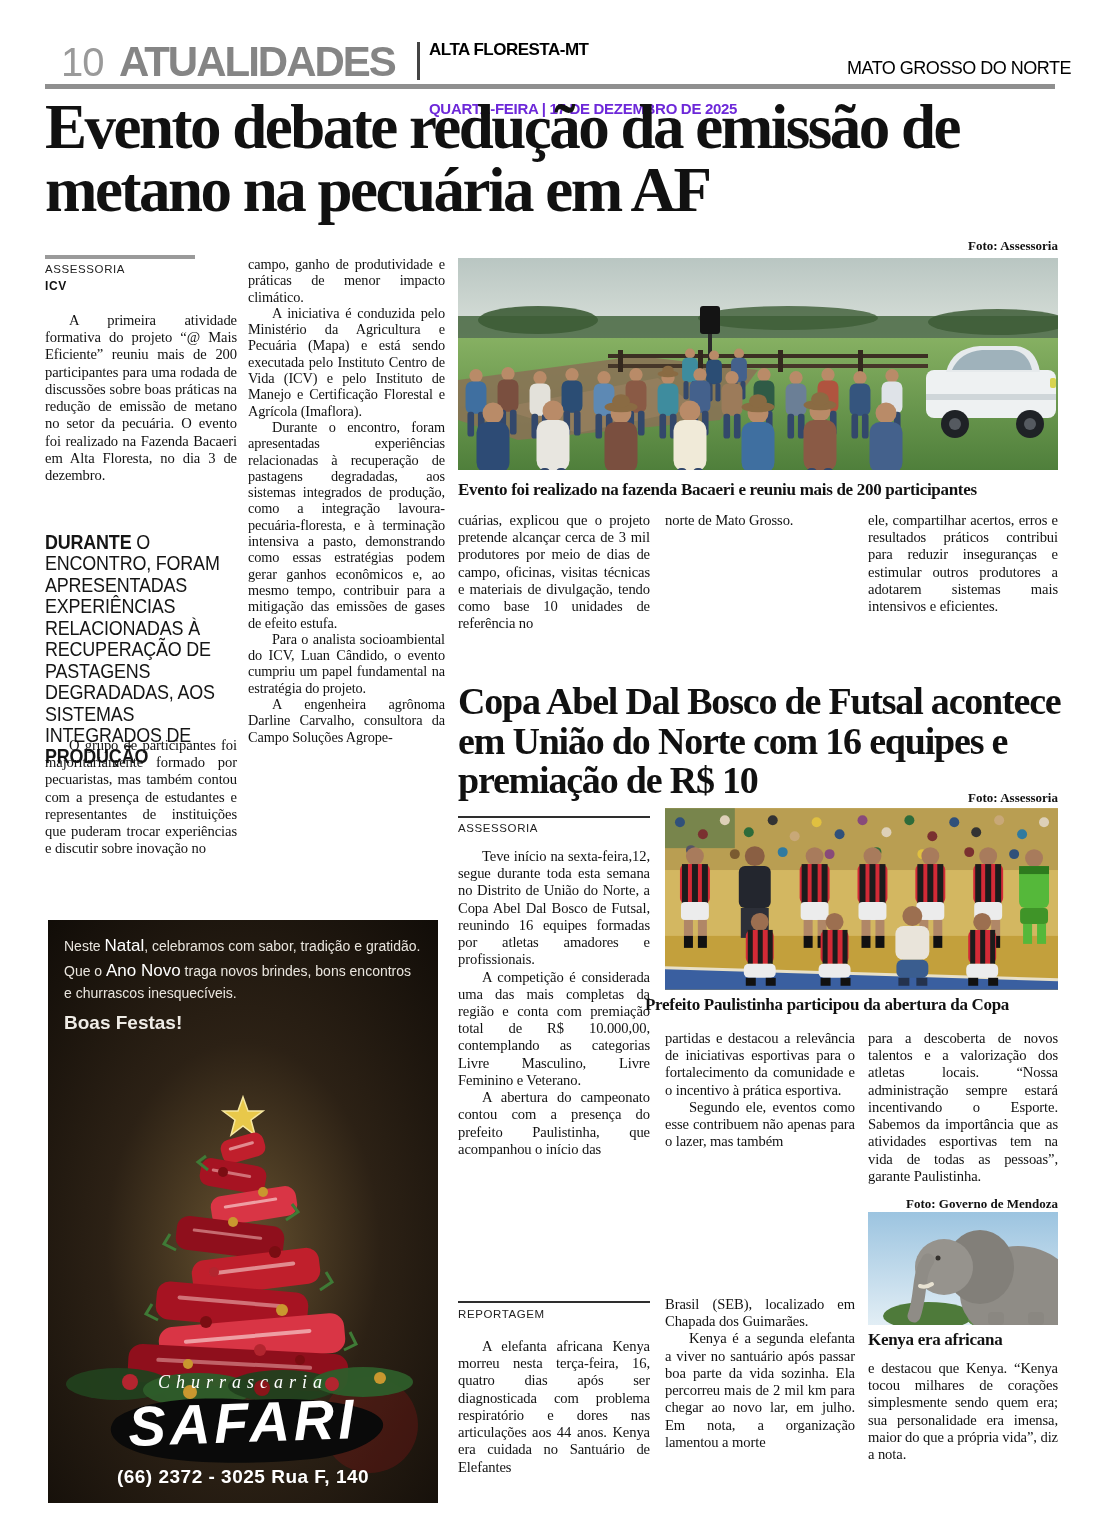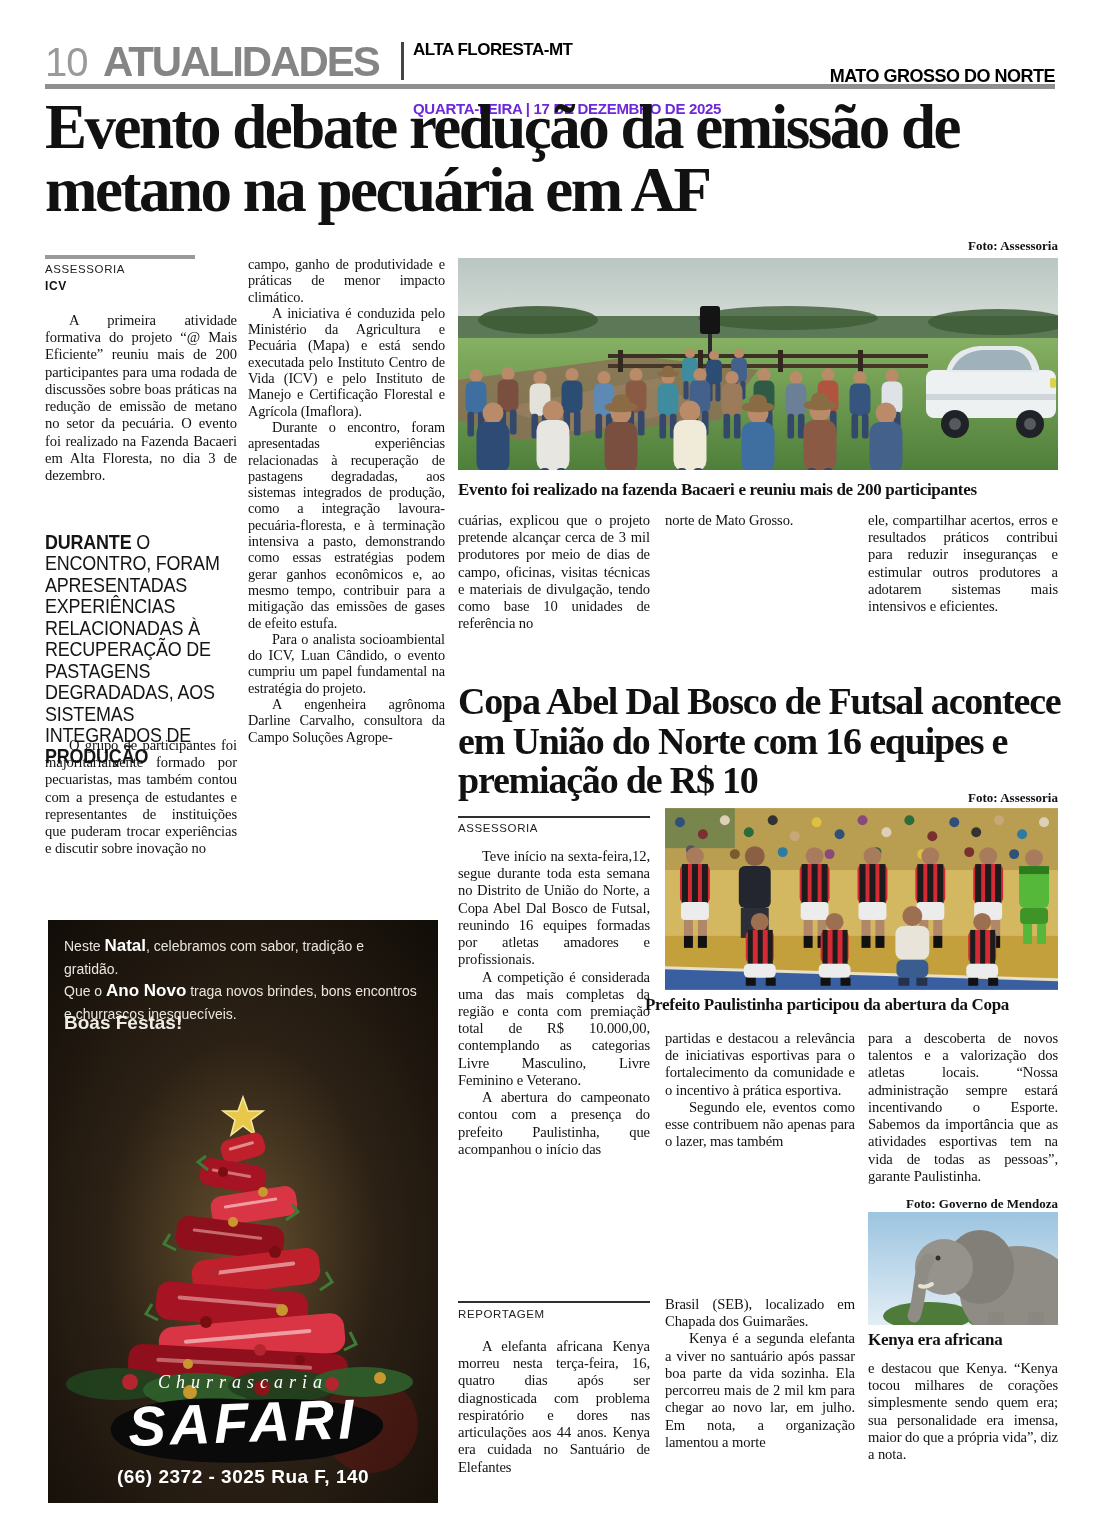--- a/index.html
+++ b/index.html
@@ -5,21 +5,21 @@
   html,body{margin:0;padding:0;background:#ffffff;}
   #page{position:relative;width:1100px;height:1518px;background:#fff;overflow:hidden;
         font-family:"Liberation Serif","DejaVu Serif",serif;color:#111;}
   .abs{position:absolute;}
   
   .pgnum{font-family:"Liberation Sans",sans-serif;font-size:40px;color:#9a9a9a;font-weight:400;letter-spacing:-1px;}
   .section{font-family:"Liberation Sans",sans-serif;font-size:42px;font-weight:700;color:#858585;letter-spacing:-2px;}
   .hdr-div{width:3px;background:#444;}
   .hdr-l1{font-family:"Liberation Sans",sans-serif;font-size:17px;font-weight:700;letter-spacing:-0.5px;color:#000;}
   .hdr-l2{font-family:"Liberation Sans",sans-serif;font-size:15px;font-weight:700;letter-spacing:-0.3px;color:#6d28d9;margin-top:40px;}
-  .brand{font-family:"Liberation Sans",sans-serif;font-size:18px;font-weight:700;letter-spacing:-0.5px;color:#000;text-align:right;margin-top:8px;}
+  .brand{font-family:"Liberation Sans",sans-serif;font-size:18px;font-weight:400;letter-spacing:-0.5px;color:#000;text-align:right;}
   .hdr-rule{height:5px;background:#8f8f8f;}
   
   .h1{font-weight:700;font-size:63px;line-height:1.0;letter-spacing:-2.5px;}
   .h2{font-weight:700;font-size:38px;line-height:1.04;letter-spacing:-1.2px;}
   .h3{font-weight:700;font-size:42px;line-height:1.02;letter-spacing:-1.5px;}
   
   .bp{margin:0;text-align:justify;text-indent:24px;font-size:14.6px;line-height:1.18;letter-spacing:-0.1px;}
   .tight .bp{font-size:14.3px;line-height:1.14;}
   .noind{text-indent:0;}
   .col{overflow:hidden;}
@@ -29,34 +29,34 @@
   .byline-bold{font-family:"Liberation Sans",sans-serif;font-size:12px;font-weight:700;letter-spacing:.6px;color:#111;}
   .rule2{height:2px;background:#2e2e2e;}
   .rule4{height:4px;background:#9a9a9a;}
   
   .pull{font-family:"Liberation Sans","DejaVu Sans",sans-serif;font-size:19.5px;line-height:1.1;
         letter-spacing:-0.2px;color:#151515;width:208px;transform:scaleX(.92);transform-origin:left top;font-weight:700;}
   .pull .mid{font-weight:400;}
   
   .ad-box{background:#14100b;overflow:hidden;}
   .ad-greet{font-family:"Liberation Sans",sans-serif;font-size:14px;color:#e9e5de;line-height:1.45;}
-  .adb{font-weight:700;font-size:17px;color:#fff;}
+  .adb{font-weight:400;font-size:17px;color:#fff;}
   .ad-boas{font-family:"Liberation Sans",sans-serif;font-size:19px;font-weight:700;color:#efece6;}
   .ad-script{font-family:"Liberation Serif",serif;font-style:italic;font-size:18px;letter-spacing:6px;color:#fff;text-align:center;}
   .ad-safari{font-family:"Liberation Sans",sans-serif;font-style:italic;font-weight:700;font-size:56px;letter-spacing:4px;
              color:#fff;text-align:center;transform:rotate(-2deg);}
   .ad-phone{font-family:"Liberation Sans",sans-serif;font-size:19px;font-weight:700;color:#fff;text-align:center;letter-spacing:0.5px;}
   svg{display:block;}
 </style>
 </head>
 <body>
 
 <div id="page">
 
-  <div class="abs" style="left:45px;top:38px;width:1010px;height:44px;">
+  <div class="abs" style="left:61px;top:38px;width:1010px;height:44px;">
     <span class="abs pgnum" style="left:0;top:2px;">10</span>
     <span class="abs section" style="left:58px;top:0px;">ATUALIDADES</span>
     <div class="abs hdr-div" style="left:356px;top:4px;height:38px;"></div>
     <span class="abs hdr-l1" style="left:368px;top:2px;">ALTA FLORESTA-MT</span>
     <span class="abs hdr-l2" style="left:368px;top:22px;">QUARTA-FEIRA | 17 DE DEZEMBRO DE 2025</span>
     <span class="abs brand" style="right:0;top:20px;width:300px;">MATO GROSSO DO NORTE</span>
   </div>
   <div class="abs hdr-rule" style="left:45px;top:84px;width:1010px;"></div>
 
   <div class="abs h1" style="left:45px;top:96px;width:1015px;">Evento debate redução da emissão de metano na pecuária em AF</div>

